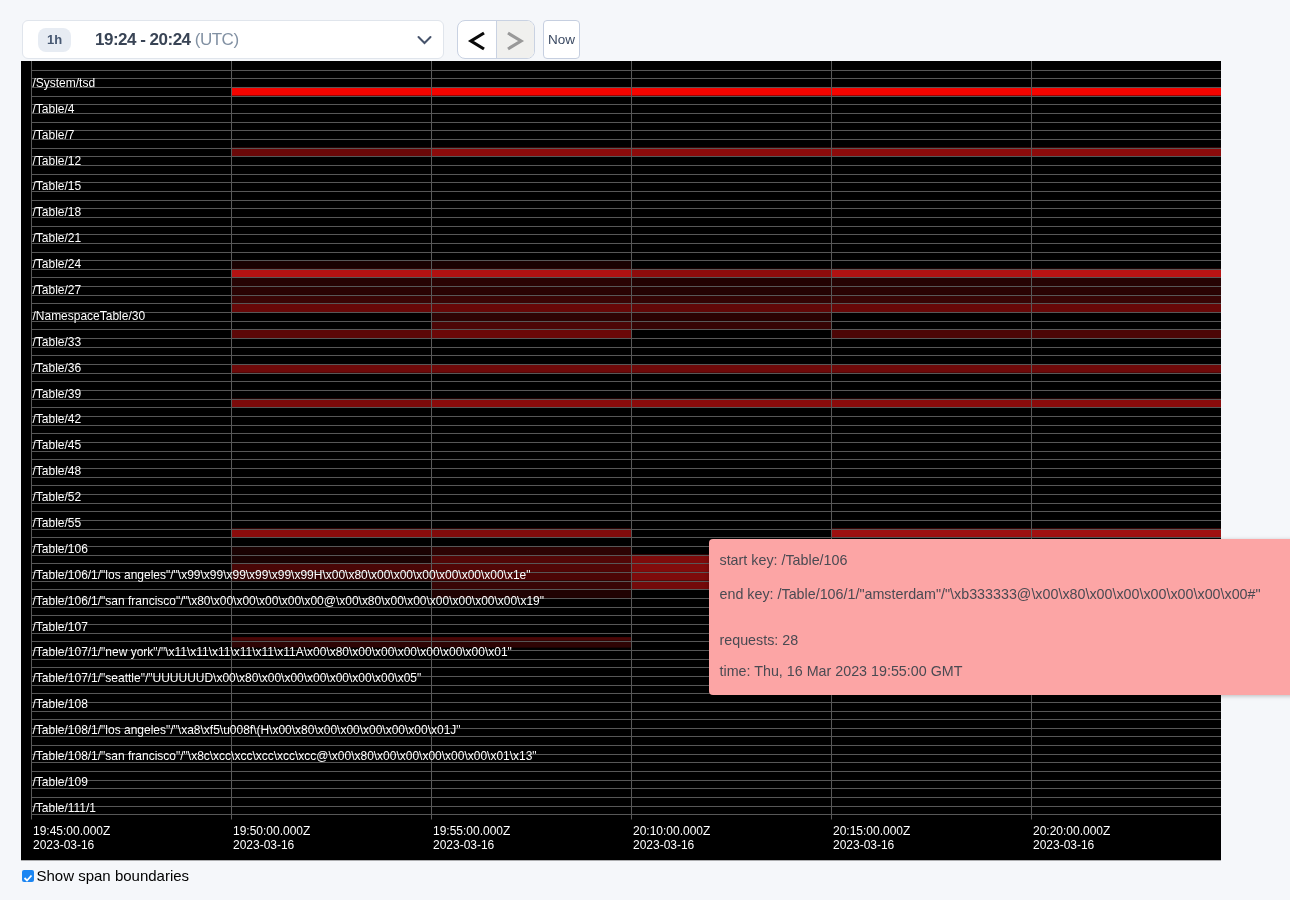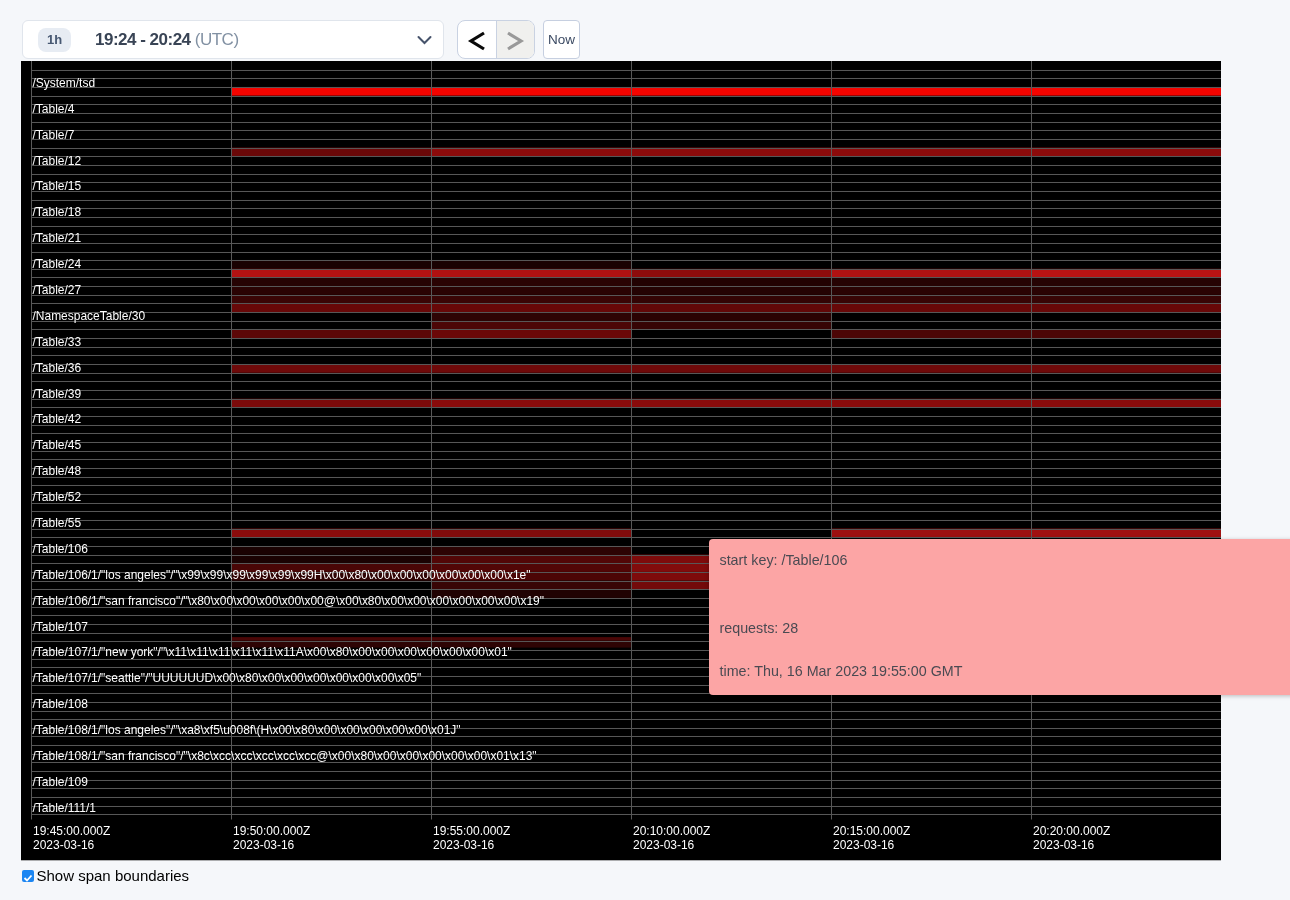--- a/index.html
+++ b/index.html
@@ -243,18 +243,19 @@
 <text x="412" y="788.2" font-size="12" fill="#fff">2023-03-16</text>
 <text x="612" y="773.7" font-size="12" fill="#fff">20:10:00.000Z</text>
 <text x="612" y="788.2" font-size="12" fill="#fff">2023-03-16</text>
 <text x="812" y="773.7" font-size="12" fill="#fff">20:15:00.000Z</text>
 <text x="812" y="788.2" font-size="12" fill="#fff">2023-03-16</text>
 <text x="1012" y="773.7" font-size="12" fill="#fff">20:20:00.000Z</text>
 <text x="1012" y="788.2" font-size="12" fill="#fff">2023-03-16</text>
 </svg>
 <div class="tt">
  <div style="top:13px">start key: /Table/106</div>
- <div style="top:81px">requests: 28</div>
+ <div style="top:47px">end key: /Table/106/1/"amsterdam"/"\xb333333@\x00\x80\x00\x00\x00\x00\x00\x00#"</div>
+ <div style="top:93px">requests: 28</div>
  <div style="top:124px">time: Thu, 16 Mar 2023 19:55:00 GMT</div>
 </div>
 <div class="cb"><svg width="12" height="12">
       <path d="M2.5 6 L5 8.5 L9.5 3.5" stroke="#fff" stroke-width="1.8" fill="none"></path>
     </svg></div>
 <div class="cbl">Show span boundaries</div>
 </body></html>

